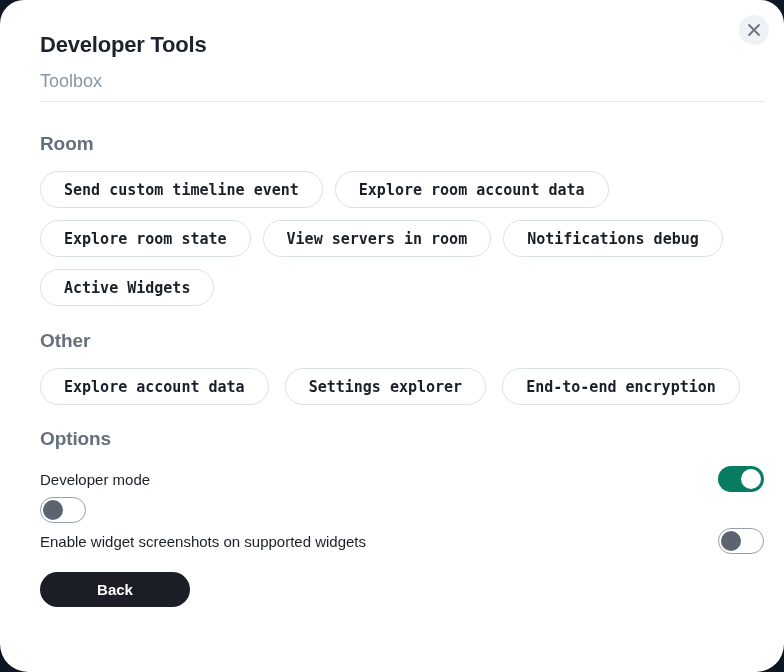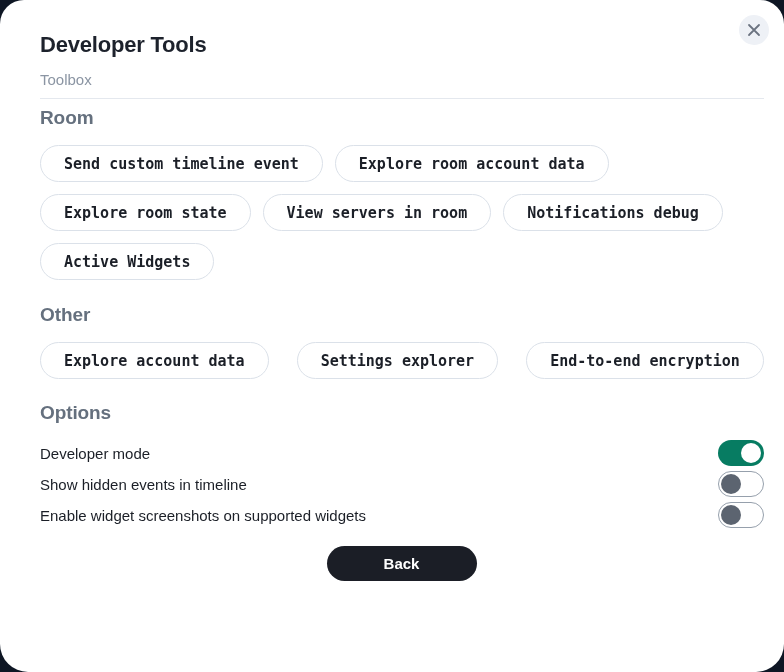--- a/index.html
+++ b/index.html
@@ -36,39 +36,39 @@
     font-weight: 700;
     color: #1d222c;
     letter-spacing: -0.2px;
   }
   .toolbox-row {
     margin-top: 13px;
     padding-bottom: 9px;
     border-bottom: 1px solid #e4e8ee;
   }
   .toolbox-label {
-    font-size: 15px;
+    font-size: 18px;
     color: #8b95a3;
   }
   .section-heading {
     font-size: 19px;
     font-weight: 700;
     color: #65707e;
     letter-spacing: -0.1px;
   }
-  .heading-room    { margin-top: 8px; }
+  .heading-room    { margin-top: 31px; }
   .heading-other   { margin-top: 24px; }
   .heading-options { margin-top: 23px; }
   .button-row {
     display: flex;
     flex-wrap: wrap;
     margin-top: 16px;
   }
   .button-row.room  { gap: 12px 12px; }
-  .button-row.other { gap: 10px 28px; }
+  .button-row.other { gap: 10px 16px; }
   .tool-btn {
     display: inline-flex;
     align-items: center;
     height: 37px;
     padding: 0 23px;
     background: #ffffff;
     border: 1px solid #dbe1e9;
     border-radius: 20px;
     font-family: "DejaVu Sans Mono", monospace;
     font-size: 15px;
@@ -104,21 +104,21 @@
     width: 20px;
     height: 20px;
     border-radius: 50%;
   }
   .toggle[data-state="on"] { background: #077C62; }
   .toggle[data-state="on"] .knob { right: 3px; background: #ffffff; }
   .toggle[data-state="off"] { background: #ffffff; border: 1.5px solid #96a0ac; }
   .toggle[data-state="off"] .knob { left: 2px; background: #5c6470; }
   .footer {
     display: flex;
-    justify-content: center;
+    justify-content: flex-start;
     margin-top: 18px;
     padding-right: 1px;
   }
   .back-btn {
     width: 150px;
     height: 35px;
     border: none;
     border-radius: 20px;
     background: #1b1e26;
     color: #ffffff;
@@ -168,21 +168,20 @@
   <div class="options-list">
 
     <div class="option-row">
       <span class="option-label">Developer mode</span>
       <div class="toggle" data-state="on">
         <div class="knob"></div>
       </div>
     </div>
 
     <div class="option-row">
-      <span class="option-label">Show hidden events in timeline</span>
       <div class="toggle" data-state="off">
         <div class="knob"></div>
       </div>
     </div>
 
     <div class="option-row">
       <span class="option-label">Enable widget screenshots on supported widgets</span>
       <div class="toggle" data-state="off">
         <div class="knob"></div>
       </div>

